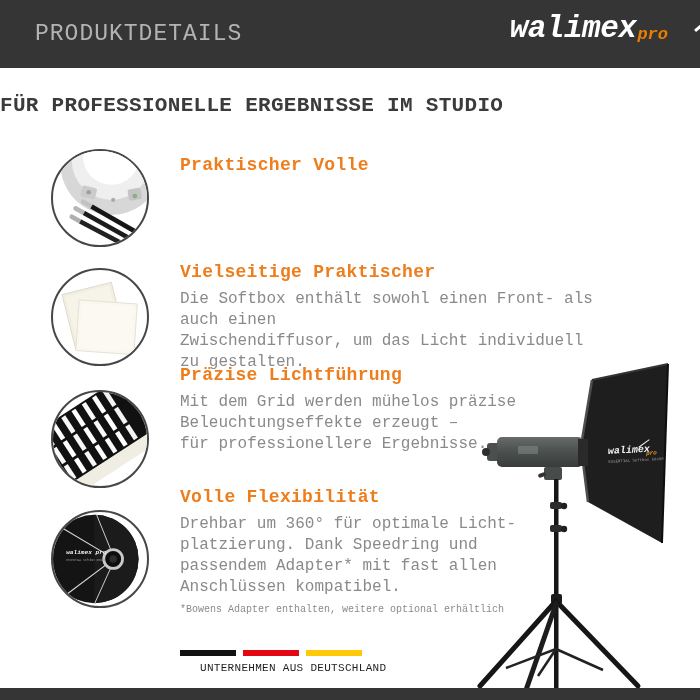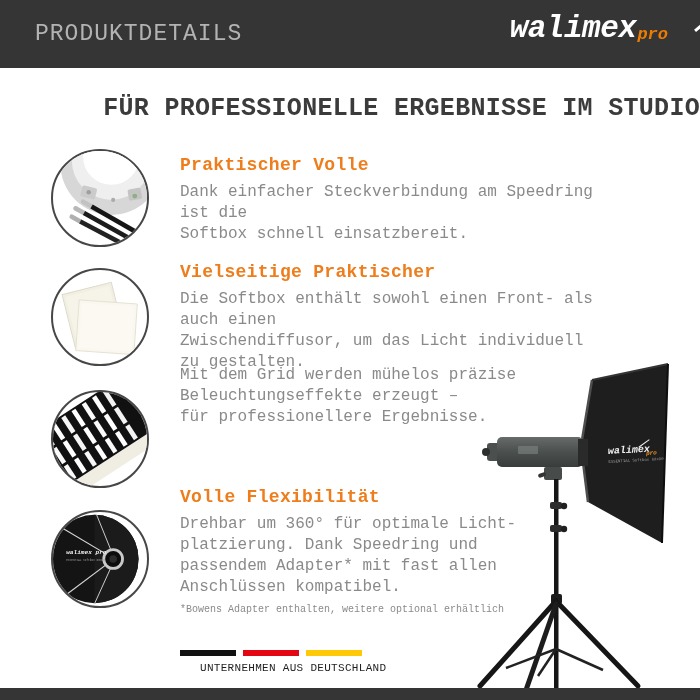--- a/index.html
+++ b/index.html
@@ -21,22 +21,22 @@
   .logo-slash{
     position:absolute;width:34px;height:3px;background:#ffffff;
     right:-62px;top:16px;transform:rotate(-40deg);transform-origin:left bottom;
   }
   .logo-sub{
     font-size:17px;font-weight:bold;font-style:italic;color:#ee7c00;
     line-height:1;margin-left:1px;margin-bottom:1px;
   }
   
   .intro-heading{
-    position:absolute;top:94px;left:0;width:700px;text-align:right;
-    font-size:25px;font-weight:bold;color:#3b3b3b;letter-spacing:0.3px;
+    position:absolute;top:94px;left:0;width:700px;text-align:left;
+    font-size:21px;font-weight:bold;color:#3b3b3b;letter-spacing:0.3px;
   }
   
   .photo-circle{
     position:absolute;left:51px;width:98px;height:98px;border-radius:50%;
     border:2px solid #474747;background:#ffffff;overflow:hidden;box-sizing:border-box;
   }
   .photo-circle svg{display:block;width:100%;height:100%;}
   .pc1{top:149px;} .pc2{top:268px;} .pc3{top:390px;} .pc4{top:510px;}
   .feature{position:absolute;left:180px;width:430px;}
   .f1{top:155px;} .f2{top:262px;} .f3{top:365px;} .f4{top:487px;}
@@ -136,31 +136,30 @@
       <line x1="44" y1="98" x2="63" y2="56" stroke="#d8d8d8" stroke-width="1"></line>
       <circle cx="64" cy="50" r="10" fill="#0d0d0d" stroke="#c9c9c9" stroke-width="3"></circle>
       <circle cx="64" cy="50" r="4" fill="#2c2c2c"></circle>
       <text x="14" y="45" font-size="6.5" font-style="italic" font-weight="bold" fill="#efefef">walimex pro</text>
       <text x="14" y="52" font-size="3" fill="#9a9a9a">ESSENTIAL Softbox 60x90</text>
     </svg>
   </div>
 
   <div class="feature f1">
     <div class="feature-title">Praktischer Volle</div>
-    <div class="feature-body">Dank einfacher Steckverbindung am Speedring ist die
-Softbox schnell einsatzbereit.</div>
   </div>
 
   <div class="feature f2">
     <div class="feature-title">Vielseitige Praktischer</div>
     <div class="feature-body">Die Softbox enthält sowohl einen Front- als auch einen
 Zwischendiffusor, um das Licht individuell zu gestalten.</div>
   </div>
 
   <div class="feature f3">
+    <div class="feature-title">Präzise Lichtführung</div>
     <div class="feature-body">Mit dem Grid werden mühelos präzise
 Beleuchtungseffekte erzeugt –
 für professionellere Ergebnisse.</div>
   </div>
 
   <div class="feature f4">
     <div class="feature-title">Volle Flexibilität</div>
     <div class="feature-body">Drehbar um 360° für optimale Licht-
 platzierung. Dank Speedring und
 passendem Adapter* mit fast allen

